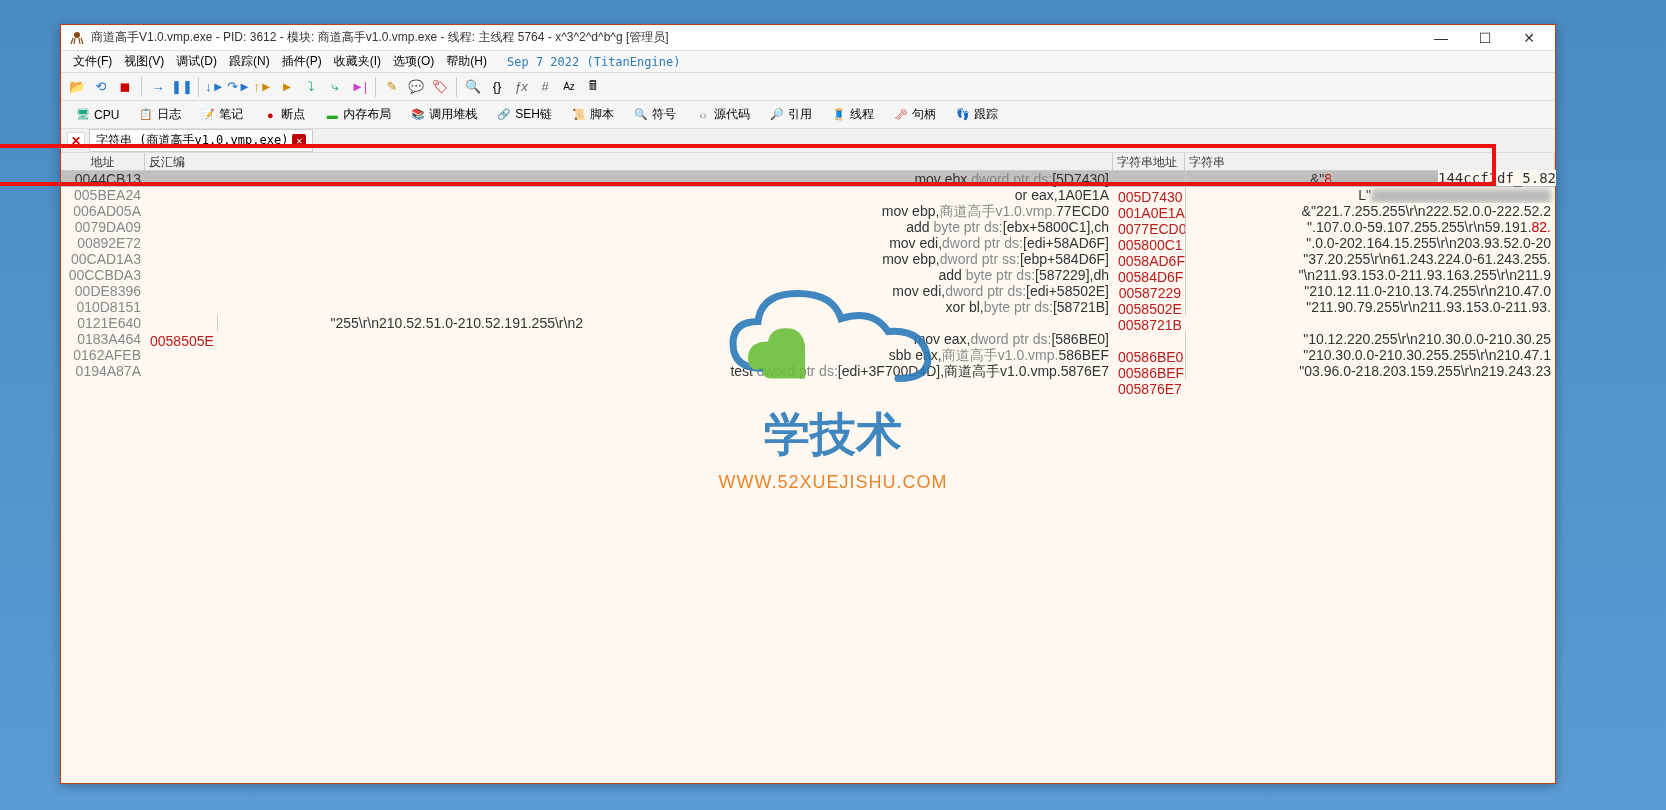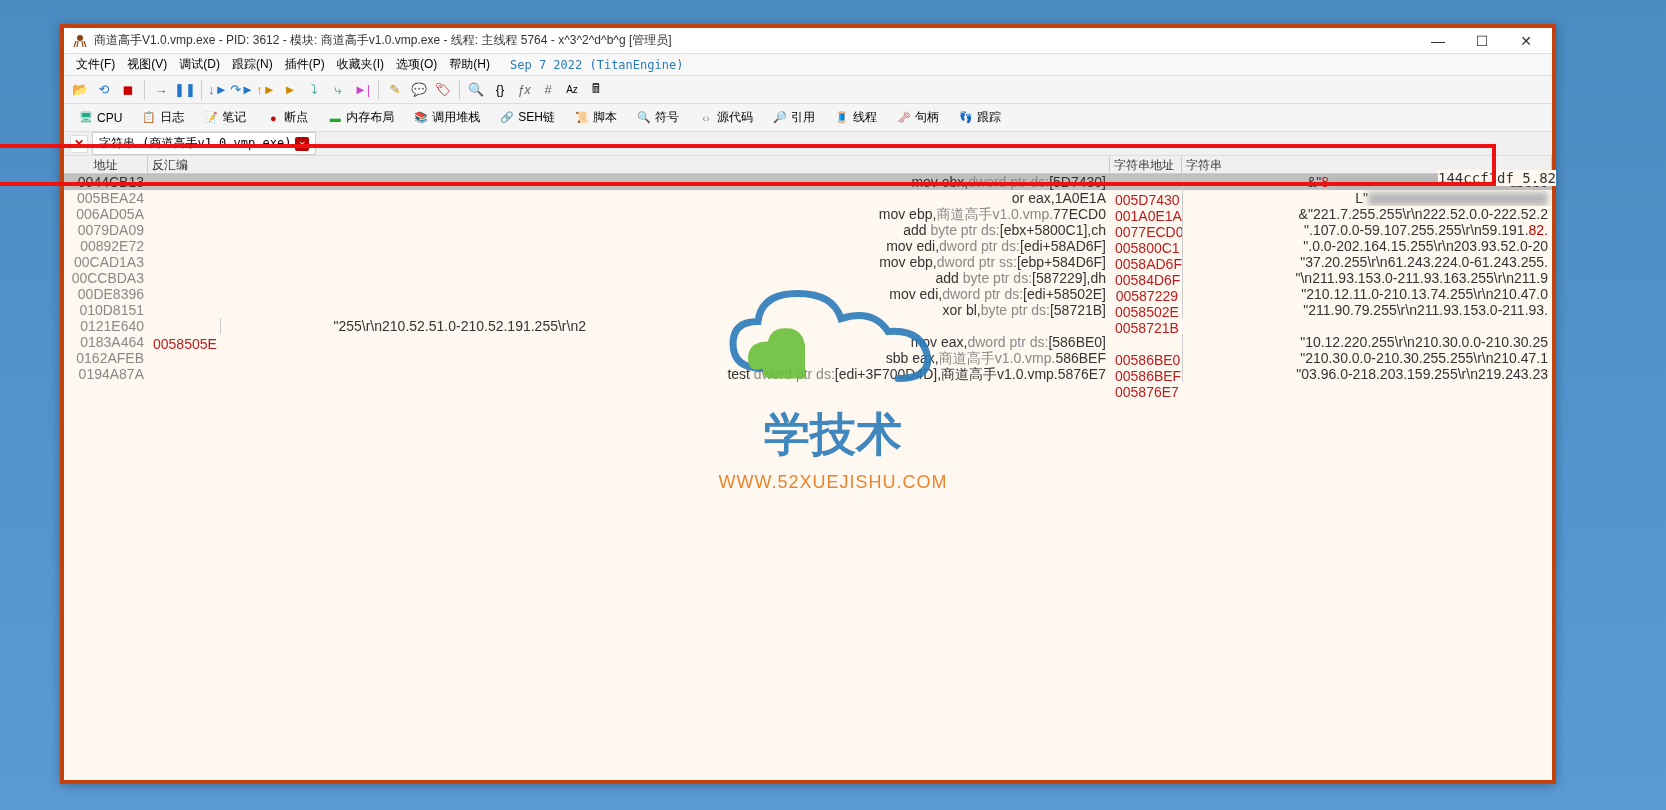--- a/index.html
+++ b/index.html
@@ -1,17 +1,17 @@
 <!DOCTYPE html>
 <html><head>
 <meta charset="utf-8">
 <style>
 * { margin: 0; padding: 0; box-sizing: border-box; }
 body { font-family: "Microsoft YaHei", "SimSun", sans-serif; font-size: 12px; background: linear-gradient(to bottom, #4a8bc2 0%, #5b9bd5 100%); width: 1666px; height: 810px; overflow: hidden; position: relative; }
-.window { position: absolute; left: 60px; top: 24px; width: 1496px; height: 760px; background: #fff; border: 4px solid #c2410c; box-shadow: 0 2px 10px rgba(0,0,0,0.3); }
+.window { position: absolute; left: 60px; top: 24px; width: 1496px; height: 760px; background: #fff; border: 1px solid #c2410c; box-shadow: 0 2px 10px rgba(0,0,0,0.3); }
 .titlebar { height: 26px; background: #fff; display: flex; align-items: center; padding: 0 8px; border-bottom: 1px solid #ddd; }
 .titlebar-icon { width: 16px; height: 16px; margin-right: 6px; }
 .titlebar-text { flex: 1; font-size: 12px; color: #333; }
 .window-controls { display: flex; gap: 8px; }
 .window-controls span { width: 36px; height: 20px; display: flex; align-items: center; justify-content: center; cursor: pointer; font-size: 14px; color: #333; }
 .menubar { height: 22px; display: flex; align-items: center; padding: 0 6px; background: #f8f8f8; border-bottom: 1px solid #ddd; font-size: 12px; }
 .menubar span { padding: 0 6px; cursor: pointer; }
 .menubar .date { color: #2b7bb9; margin-left: 8px; font-family: Consolas, monospace; }
 .toolbar-icons { height: 28px; background: #f5f5f5; border-bottom: 1px solid #ddd; display: flex; align-items: center; padding: 0 6px; gap: 4px; }
 .ticon { width: 20px; height: 20px; display: flex; align-items: center; justify-content: center; font-size: 13px; cursor: pointer; border-radius: 2px; }

